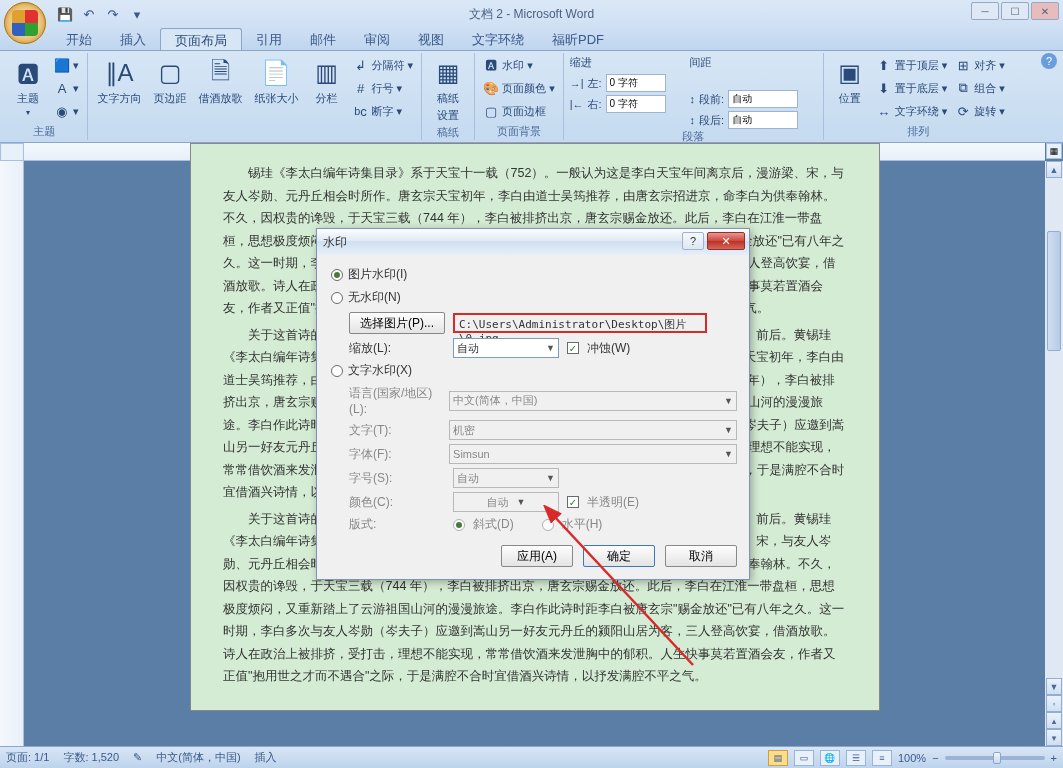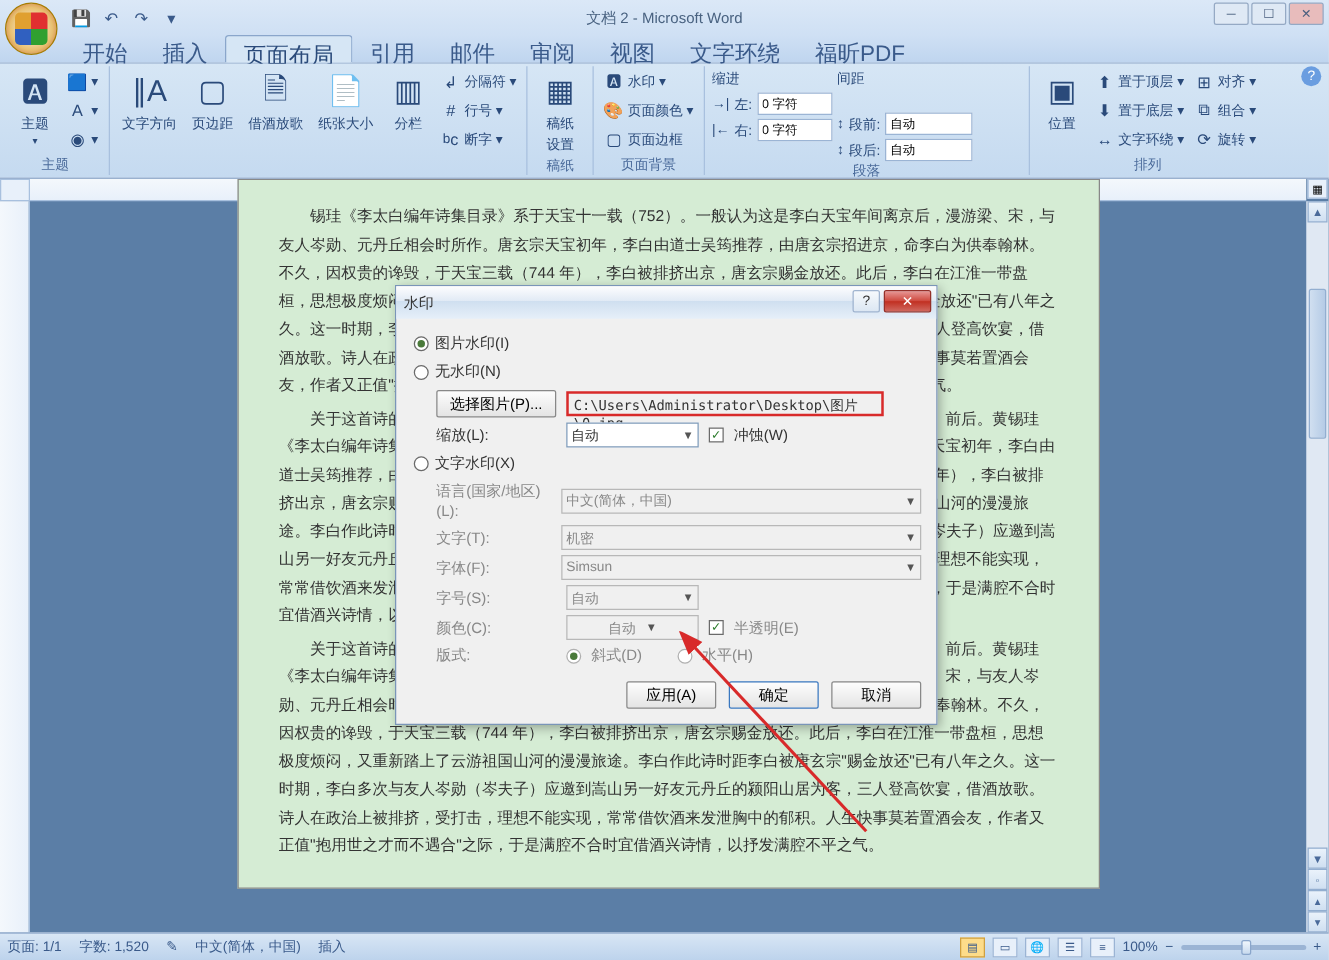--- a/index.html
+++ b/index.html
@@ -11,21 +11,21 @@
 .office-btn::after { content: ""; width: 26px; height: 26px; background: conic-gradient(#e03030 0 25%, #30a030 25% 50%, #3060c0 50% 75%, #e0a030 75% 100%); border-radius: 4px; }
 .qat { margin-left: 56px; display: flex; gap: 6px; align-items: center; }
 .qat-icon { width: 18px; height: 18px; display: flex; align-items: center; justify-content: center; font-size: 13px; color: #3a5a8a; }
 .title-text { position: absolute; left: 50%; transform: translateX(-50%); font-size: 12px; color: #496280; }
 .win-controls { position: absolute; right: 4px; top: 2px; display: flex; gap: 2px; }
 .win-btn { width: 28px; height: 18px; border: 1px solid #95a9c4; background: #dfe9f5; font-size: 10px; display: flex; align-items: center; justify-content: center; color: #4a5f7f; border-radius: 2px; }
 .win-btn.close { background: #e8bcbc; }
 
 
 .tabs { height: 23px; background: linear-gradient(#cfe0f4, #bfd5ef); display: flex; padding-left: 52px; border-bottom: 1px solid #8aa6cb; }
-.tab { padding: 3px 14px 0; font-size: 18px; color: #3a5a8a; cursor: pointer; }
+.tab { padding: 3px 14px 0; font-size: 13px; color: #3a5a8a; cursor: pointer; }
 .tab.active { background: #d6e6f5; border: 1px solid #8aa6cb; border-bottom: none; border-radius: 3px 3px 0 0; color: #2a4a7a; }
 
 
 .ribbon { height: 92px; background: linear-gradient(#d6e6f5, #c5daf0); border-bottom: 1px solid #8aa6cb; display: flex; padding: 2px; position: relative; }
 .ribbon-help { position: absolute; right: 6px; top: 2px; width: 16px; height: 16px; border-radius: 50%; background: #6a9de0; color: #fff; font-size: 11px; display: flex; align-items: center; justify-content: center; }
 .group { border-right: 1px solid #a8c0de; padding: 2px 6px; display: flex; flex-direction: column; justify-content: space-between; }
 .group-body { display: flex; gap: 4px; align-items: flex-start; flex: 1; }
 .group-label { font-size: 11px; color: #4a6a9a; text-align: center; height: 14px; position: relative; }
 .big-btn { display: flex; flex-direction: column; align-items: center; gap: 2px; padding: 2px 4px; font-size: 11px; color: #2a4a7a; }
 .big-btn .ico { width: 32px; height: 32px; display: flex; align-items: center; justify-content: center; font-size: 24px; }
@@ -196,21 +196,21 @@
         <span class="small-btn">
             <span class="ico">▢</span>
             <span>页面边框</span>
           </span>
       </div>
     </div>
     <div class="group-label">页面背景</div>
   </div>
 
   <div class="group" style="min-width:260px">
-    <div class="group-body" style="gap:4px">
+    <div class="group-body" style="gap:24px">
       <div class="col" style="gap:0">
         <div style="font-size:11px;color:#2a4a7a;margin-bottom:4px">缩进</div>
         <div class="spin-row">
             <span class="ico">→|</span>
             <span>左:</span>
             <input class="spin-input" value="0 字符" style="">
           </div>
         <div class="spin-row" style="margin-top:3px">
             <span class="ico">|←</span>
             <span>右:</span>

